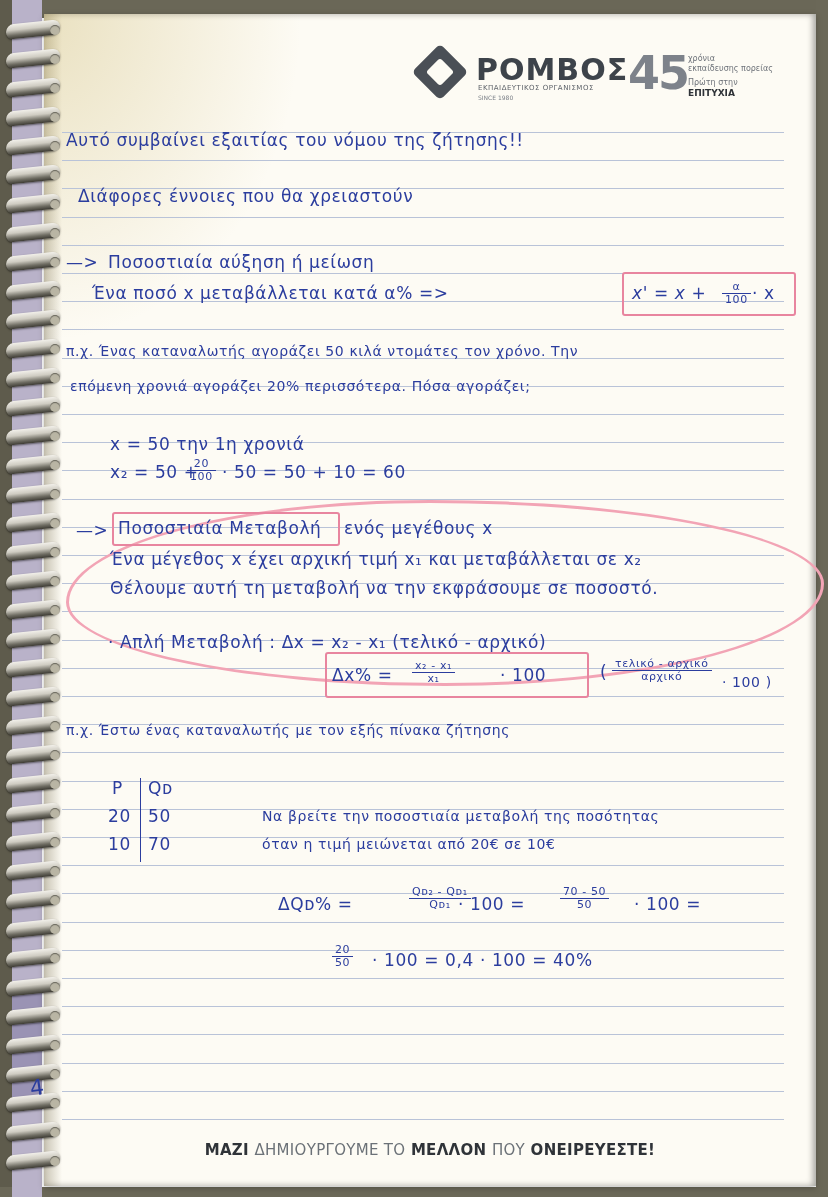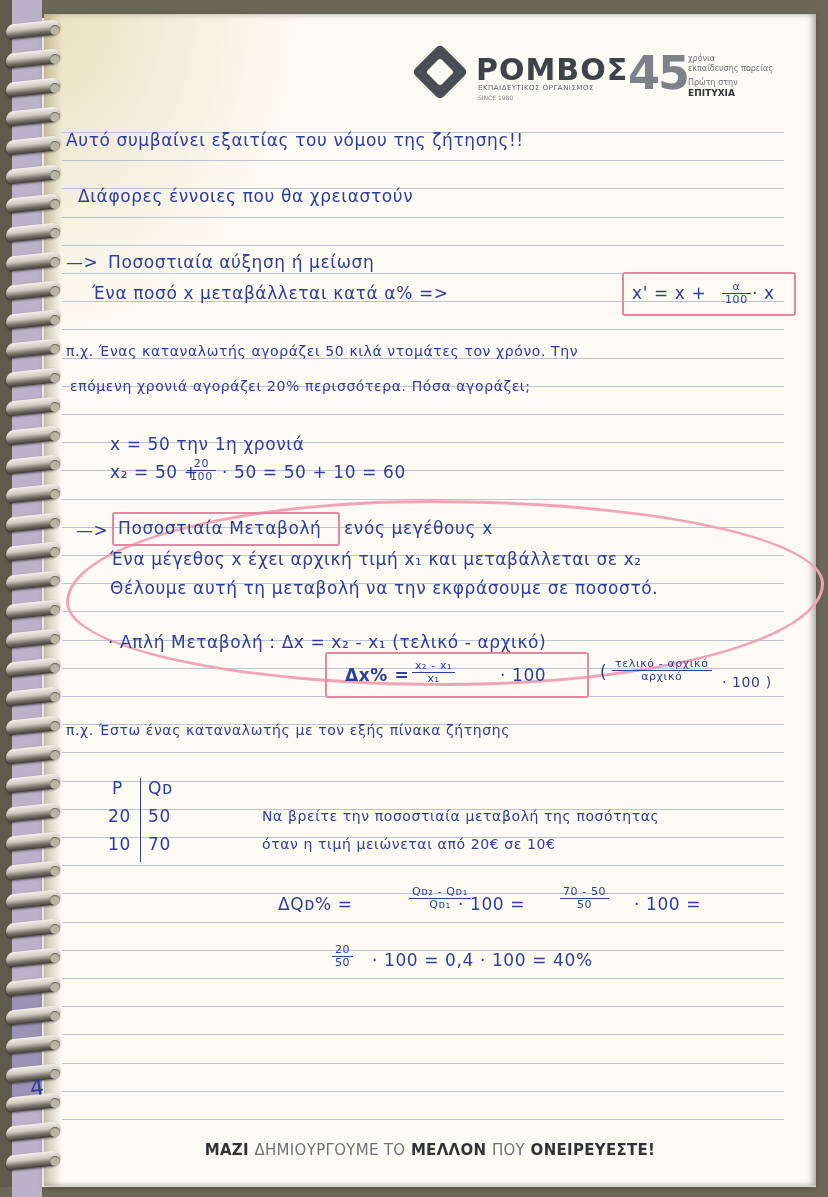--- a/index.html
+++ b/index.html
@@ -263,21 +263,21 @@
   <div class="hw" style="left:78px; top:186px;">Διάφορες έννοιες που θα χρειαστούν</div>
 
   <div class="hw" style="left:66px; top:130px;">Αυτό συμβαίνει εξαιτίας του νόμου της ζήτησης!!</div>
 
   <div class="hw" style="left:66px; top:252px;">—&gt;</div>
   <div class="hw" style="left:108px; top:252px;">Ποσοστιαία αύξηση ή μείωση</div>
 
   <div class="hw" style="left:92px; top:283px;">Ένα ποσό x μεταβάλλεται κατά α% =&gt;</div>
 
   <div class="pbox" style="left:622px; top:272px; width:170px; height:40px;"></div>
-  <div class="hw" style="left:632px; top:283px;">x' = x +</div>
+  <div class="hw" style="left:632px; top:283px;font-style:italic;">x' = x +</div>
   <div class="hw" style="left:722px; top:281px;">
     <span class="frac">
       <span class="num">α</span>
       <span class="den">100</span>
     </span>
   </div>
   <div class="hw" style="left:752px; top:283px;">· x</div>
 
   <div class="hw sm" style="left:66px; top:343px;">π.χ. Ένας καταναλωτής αγοράζει 50 κιλά ντομάτες τον χρόνο. Την</div>
   <div class="hw sm" style="left:70px; top:378px;">επόμενη χρονιά αγοράζει 20% περισσότερα. Πόσα αγοράζει;</div>
@@ -299,21 +299,21 @@
   <div class="hw" style="left:118px; top:518px;">Ποσοστιαία Μεταβολή</div>
   <div class="hw" style="left:344px; top:518px;">ενός μεγέθους x</div>
 
   <div class="hw" style="left:110px; top:549px;">Ένα μέγεθος x έχει αρχική τιμή x₁ και μεταβάλλεται σε x₂</div>
   <div class="hw" style="left:110px; top:578px;">Θέλουμε αυτή τη μεταβολή να την εκφράσουμε σε ποσοστό.</div>
 
   <div class="hw" style="left:108px; top:632px;">· Απλή Μεταβολή : Δx = x₂ - x₁ (τελικό - αρχικό)</div>
 
 
   <div class="pbox" style="left:325px; top:652px; width:260px; height:42px;"></div>
-  <div class="hw" style="left:345px; top:665px;font-weight:bold;">Δx% =</div>
+  <div class="hw" style="left:332px; top:665px;">Δx% =</div>
   <div class="hw" style="left:412px; top:660px;">
     <span class="frac">
       <span class="num">x₂ - x₁</span>
       <span class="den">x₁</span>
     </span>
   </div>
   <div class="hw" style="left:500px; top:665px;">· 100</div>
 
   <div class="hw" style="left:600px; top:662px;">(</div>
   <div class="hw" style="left:612px; top:658px;">

